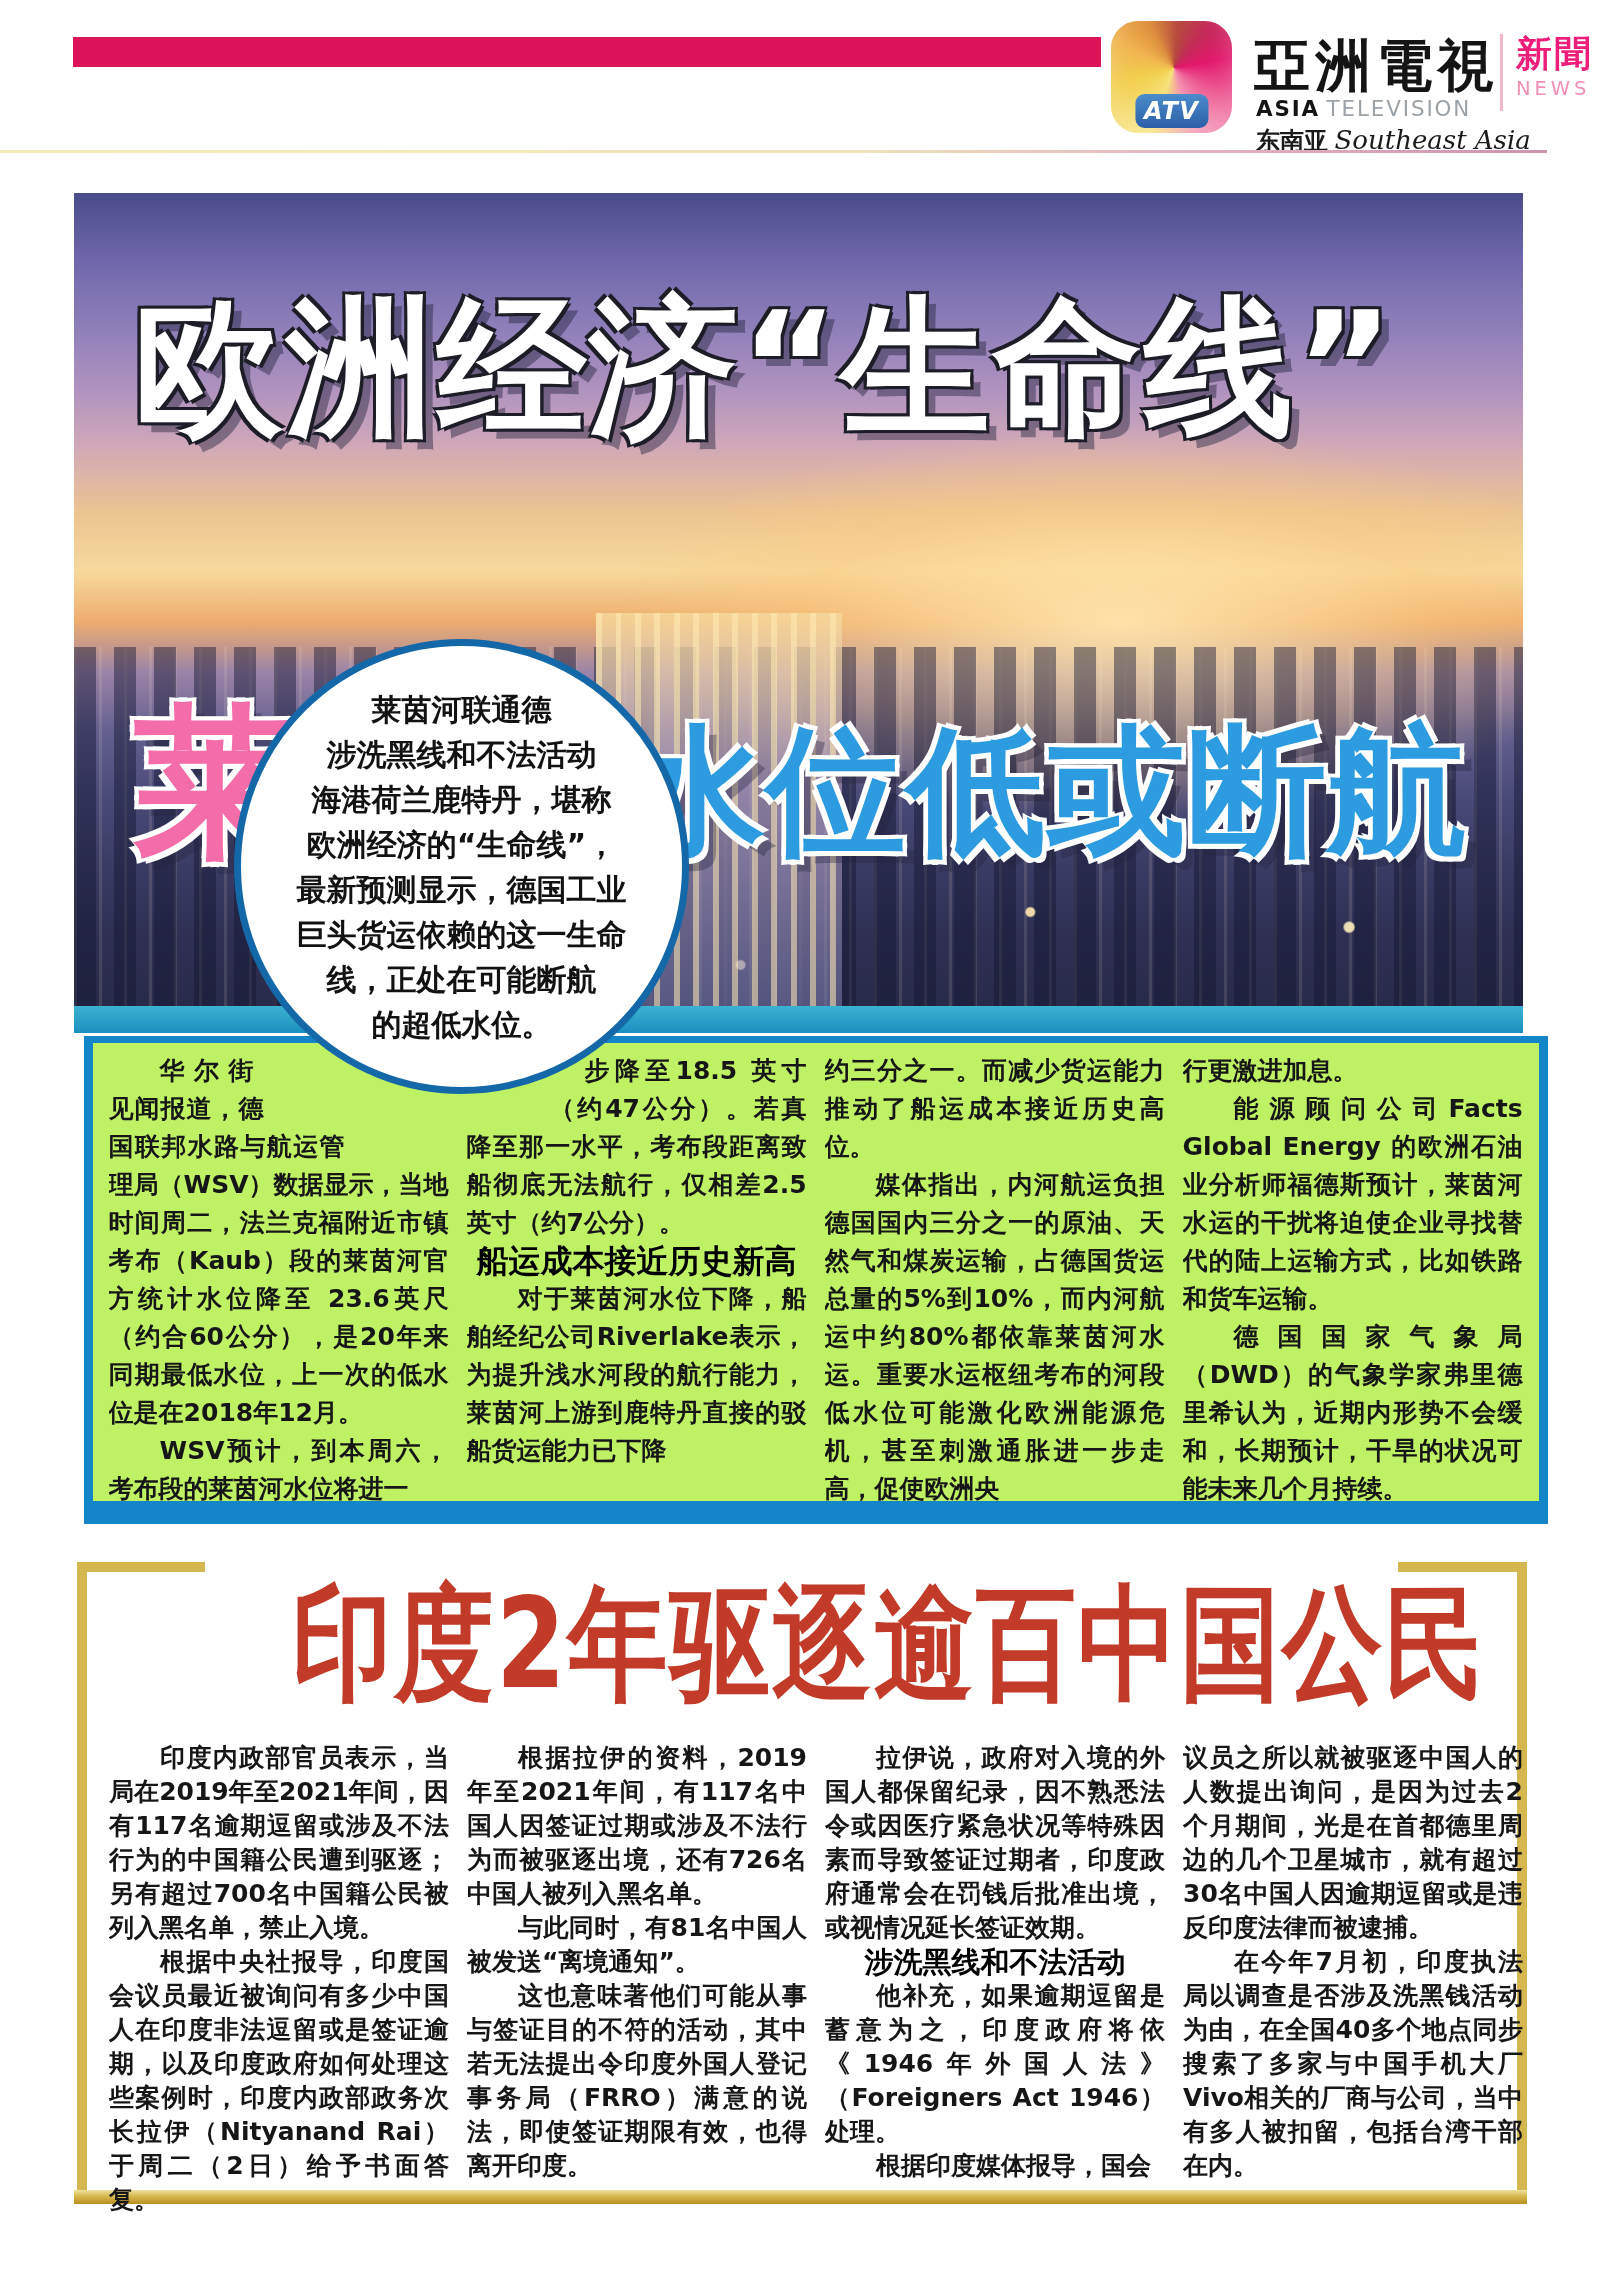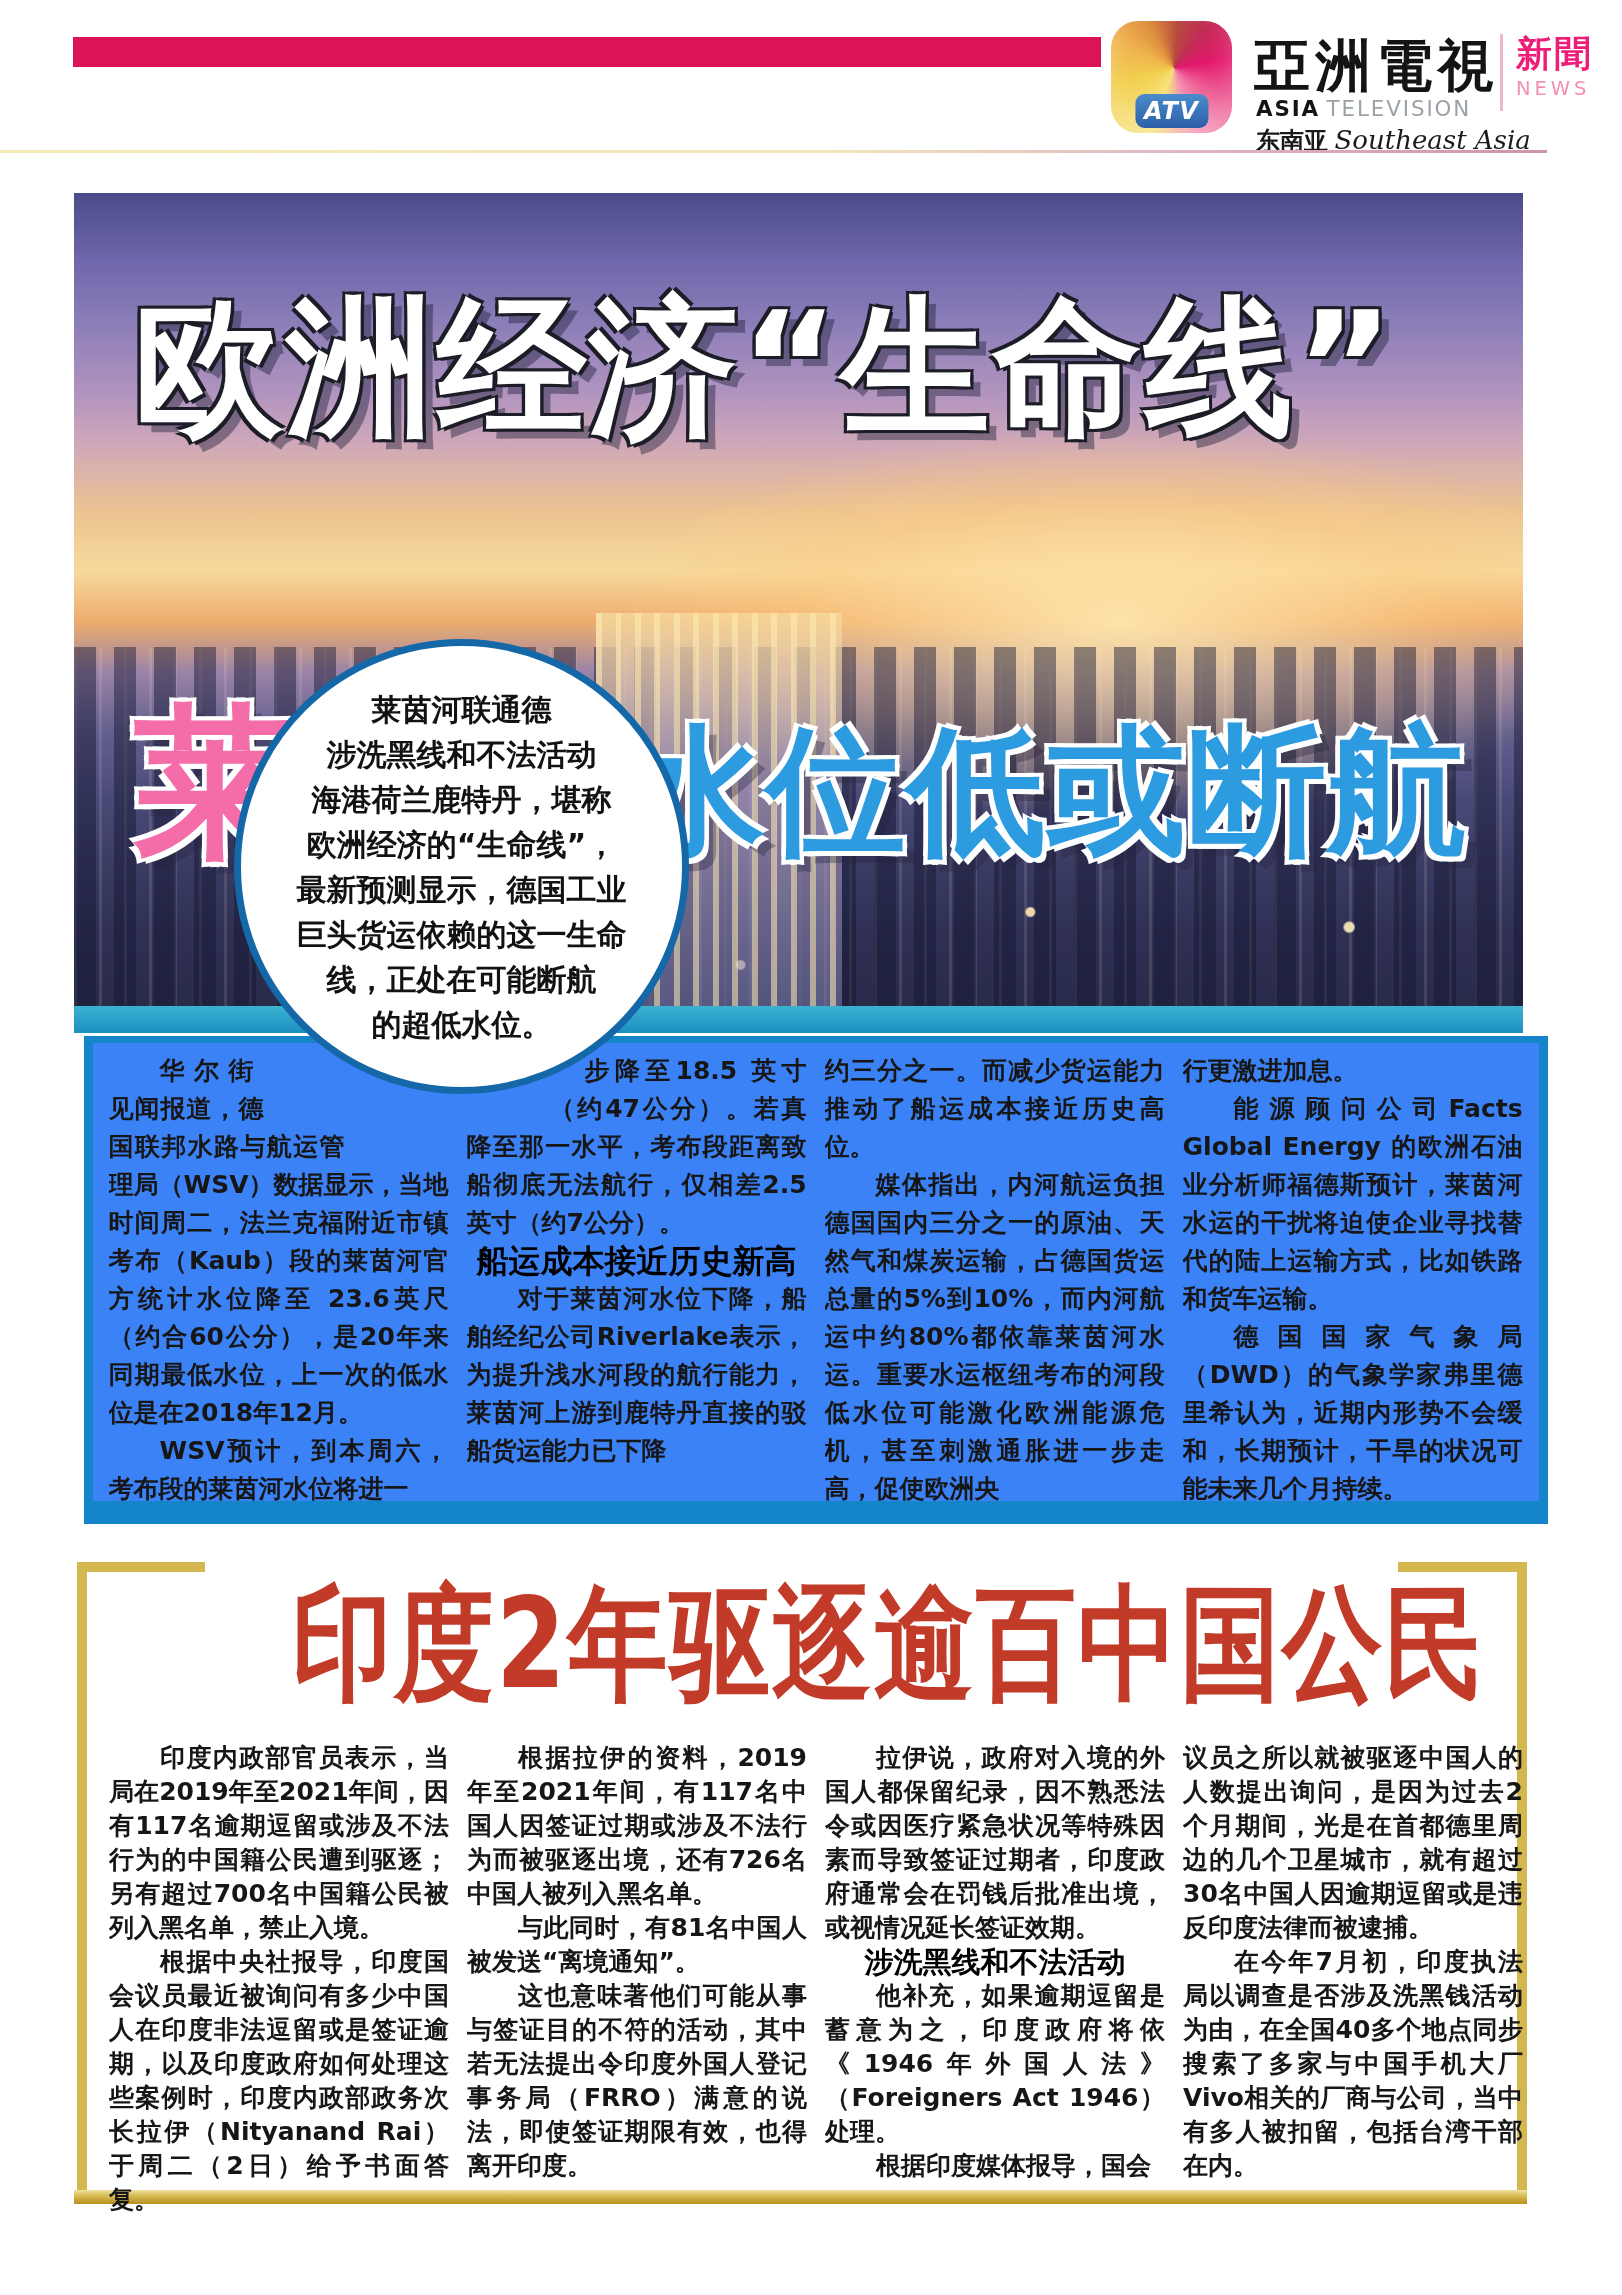--- a/index.html
+++ b/index.html
@@ -68,21 +68,21 @@
     text-shadow:-4.5px -4.5px 0 #fff,4.5px -4.5px 0 #fff,-4.5px 4.5px 0 #fff,4.5px 4.5px 0 #fff,11.7px 11.7px 0 rgba(35,35,60,.35);}
 
   
   .callout{position:absolute;left:234px;top:639px;width:441px;height:441px;border-radius:50%;
     background:#fff;border:7.1px solid #1568A8;z-index:6;
     display:flex;flex-direction:column;align-items:center;justify-content:center;}
   .callout div{font-size:30px;line-height:45px;font-weight:bold;color:#121212;white-space:nowrap;}
 
   
   .a1box{position:absolute;left:84px;top:1036px;width:1464px;height:488px;box-sizing:border-box;
-    background:#3b82f6;border:solid #1385C8;border-width:7.8px 9px 23.4px 9px;z-index:1;}
+    background:#bef264;border:solid #1385C8;border-width:7.8px 9px 23.4px 9px;z-index:1;}
   .cols{display:flex;gap:18px;padding:9px 15.6px 0 15.6px;}
   .acol{width:340px;font-size:25px;line-height:38px;color:#161616;text-align:justify;font-weight:600;
     overflow:hidden;}
   .acol p{margin:0;}
   .ind{text-indent:51px;}
   .sub1{font-weight:bold;font-size:32px;color:#000;text-align:center;margin:18px 0 15.6px;text-indent:0;}
   i.sp{display:block;}
   .fr{float:right;} .cr{clear:right;}
   .fl{float:left;}  .cl{clear:left;}
 

